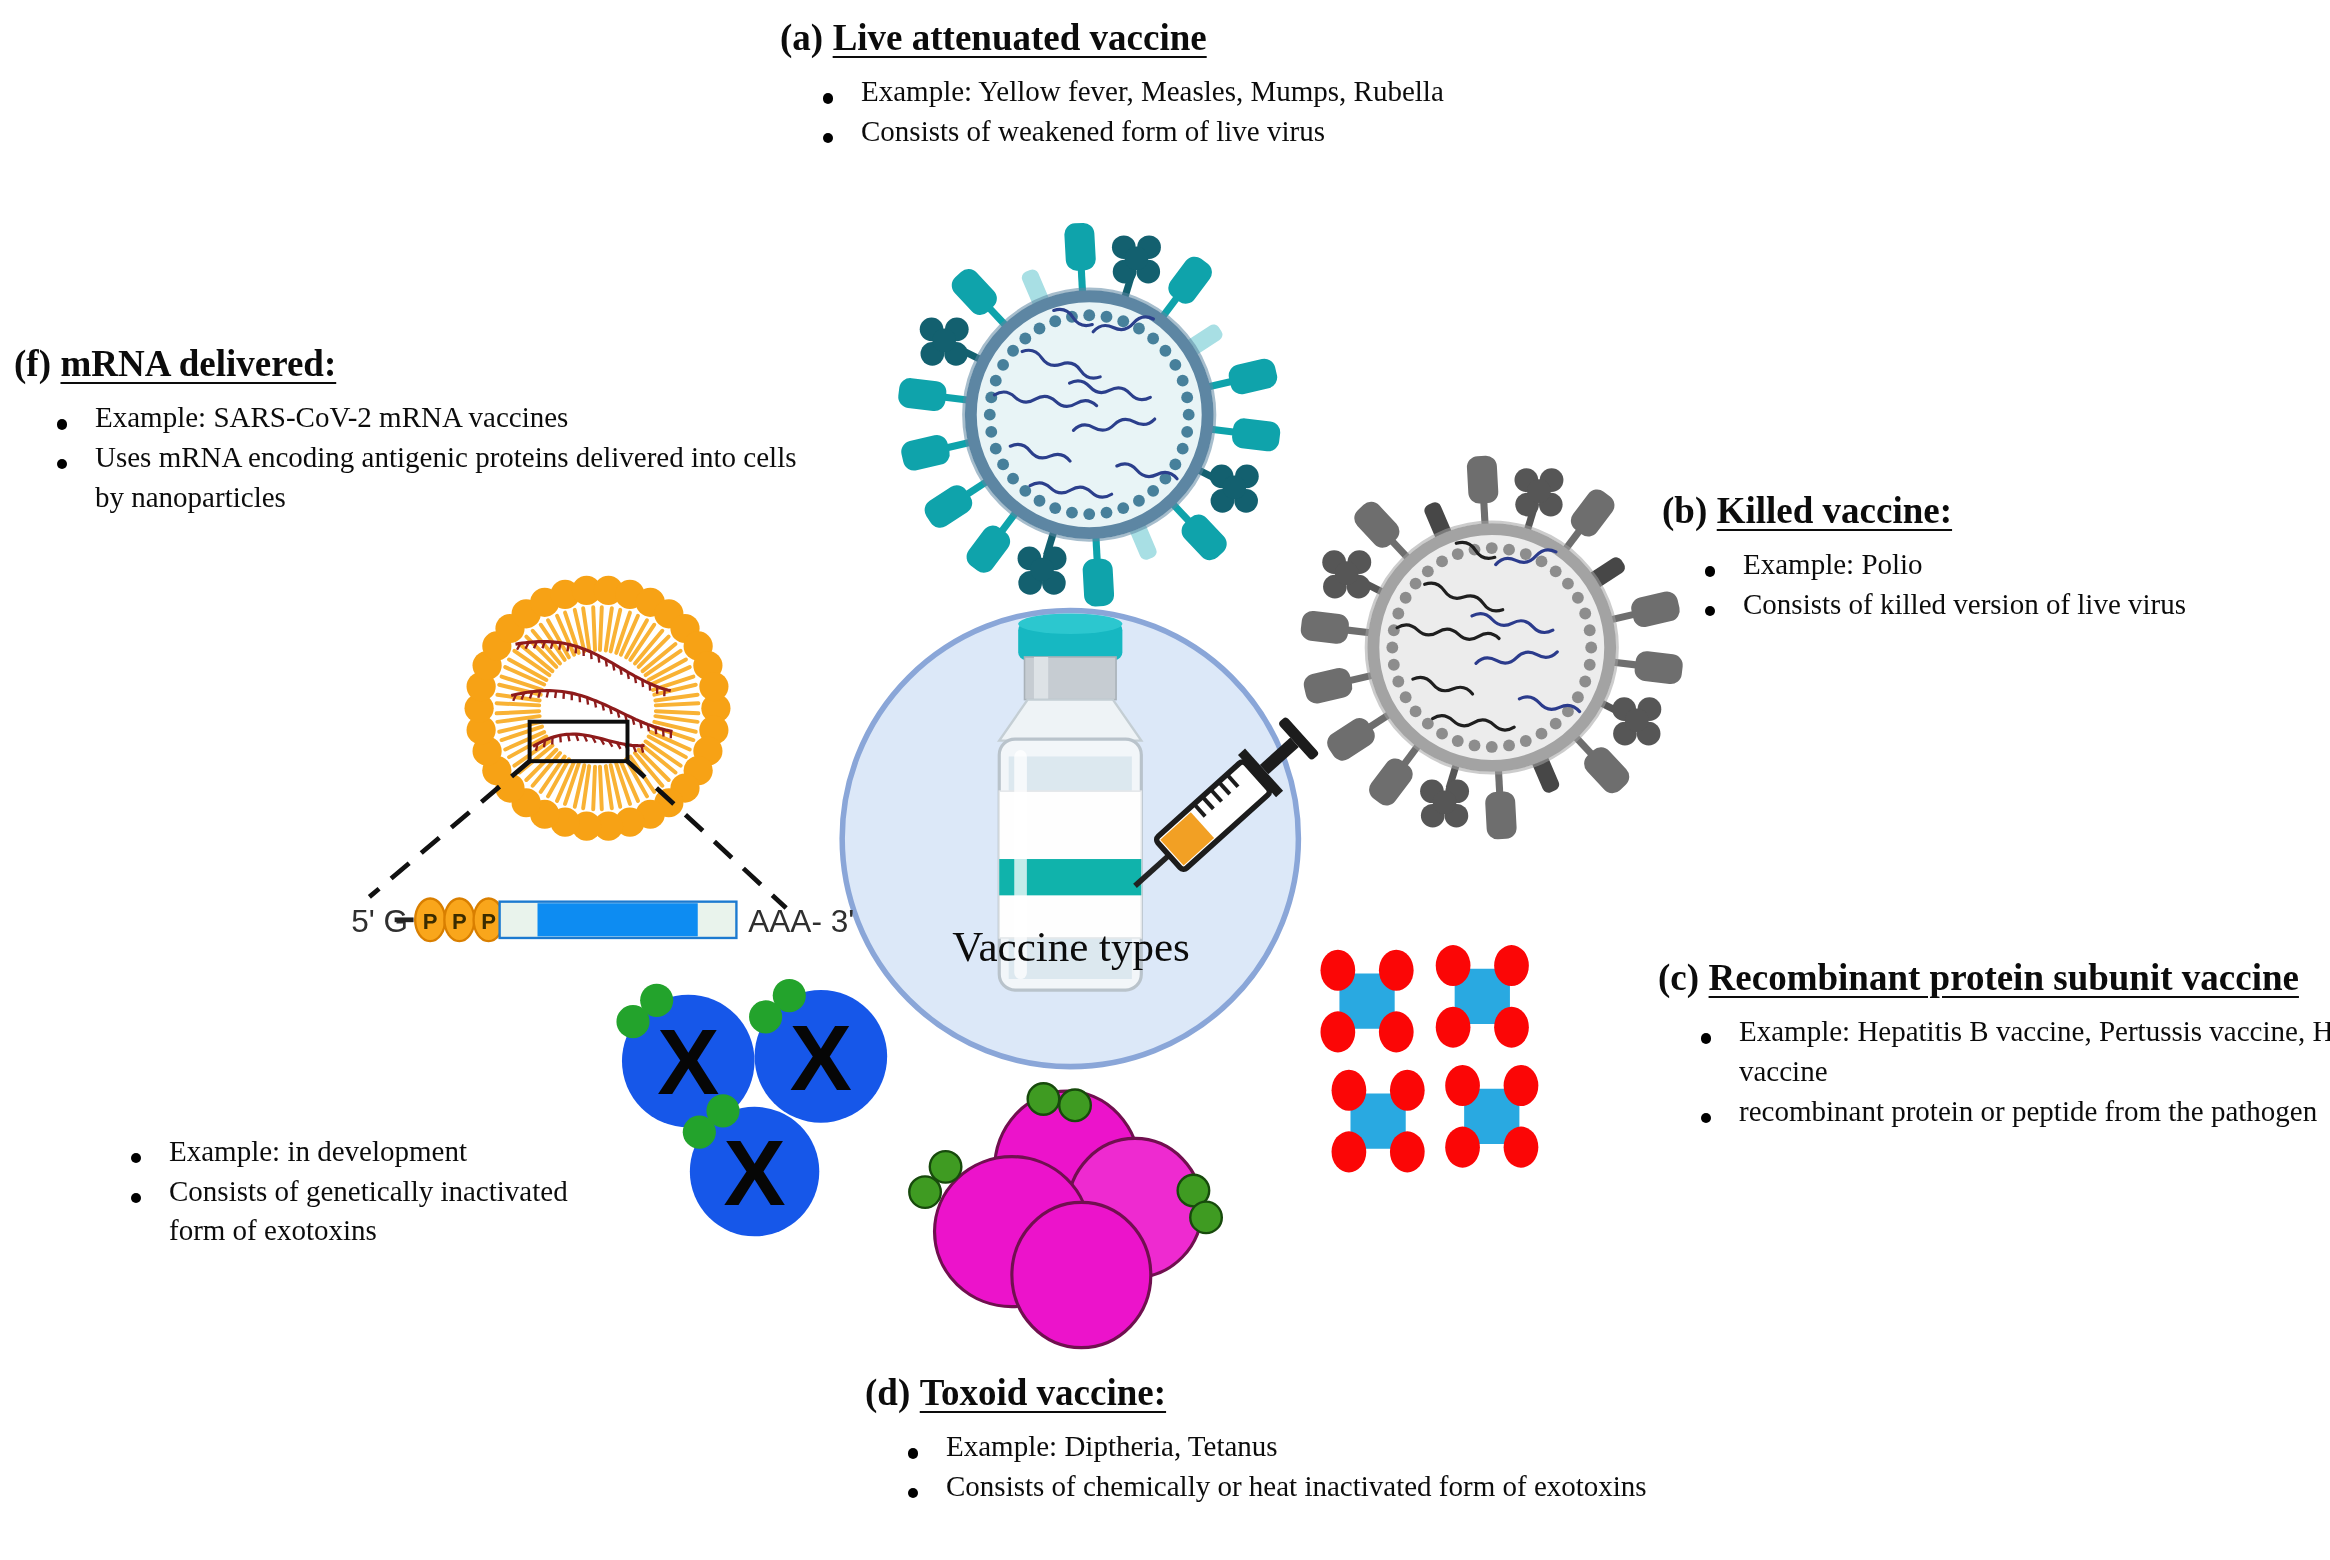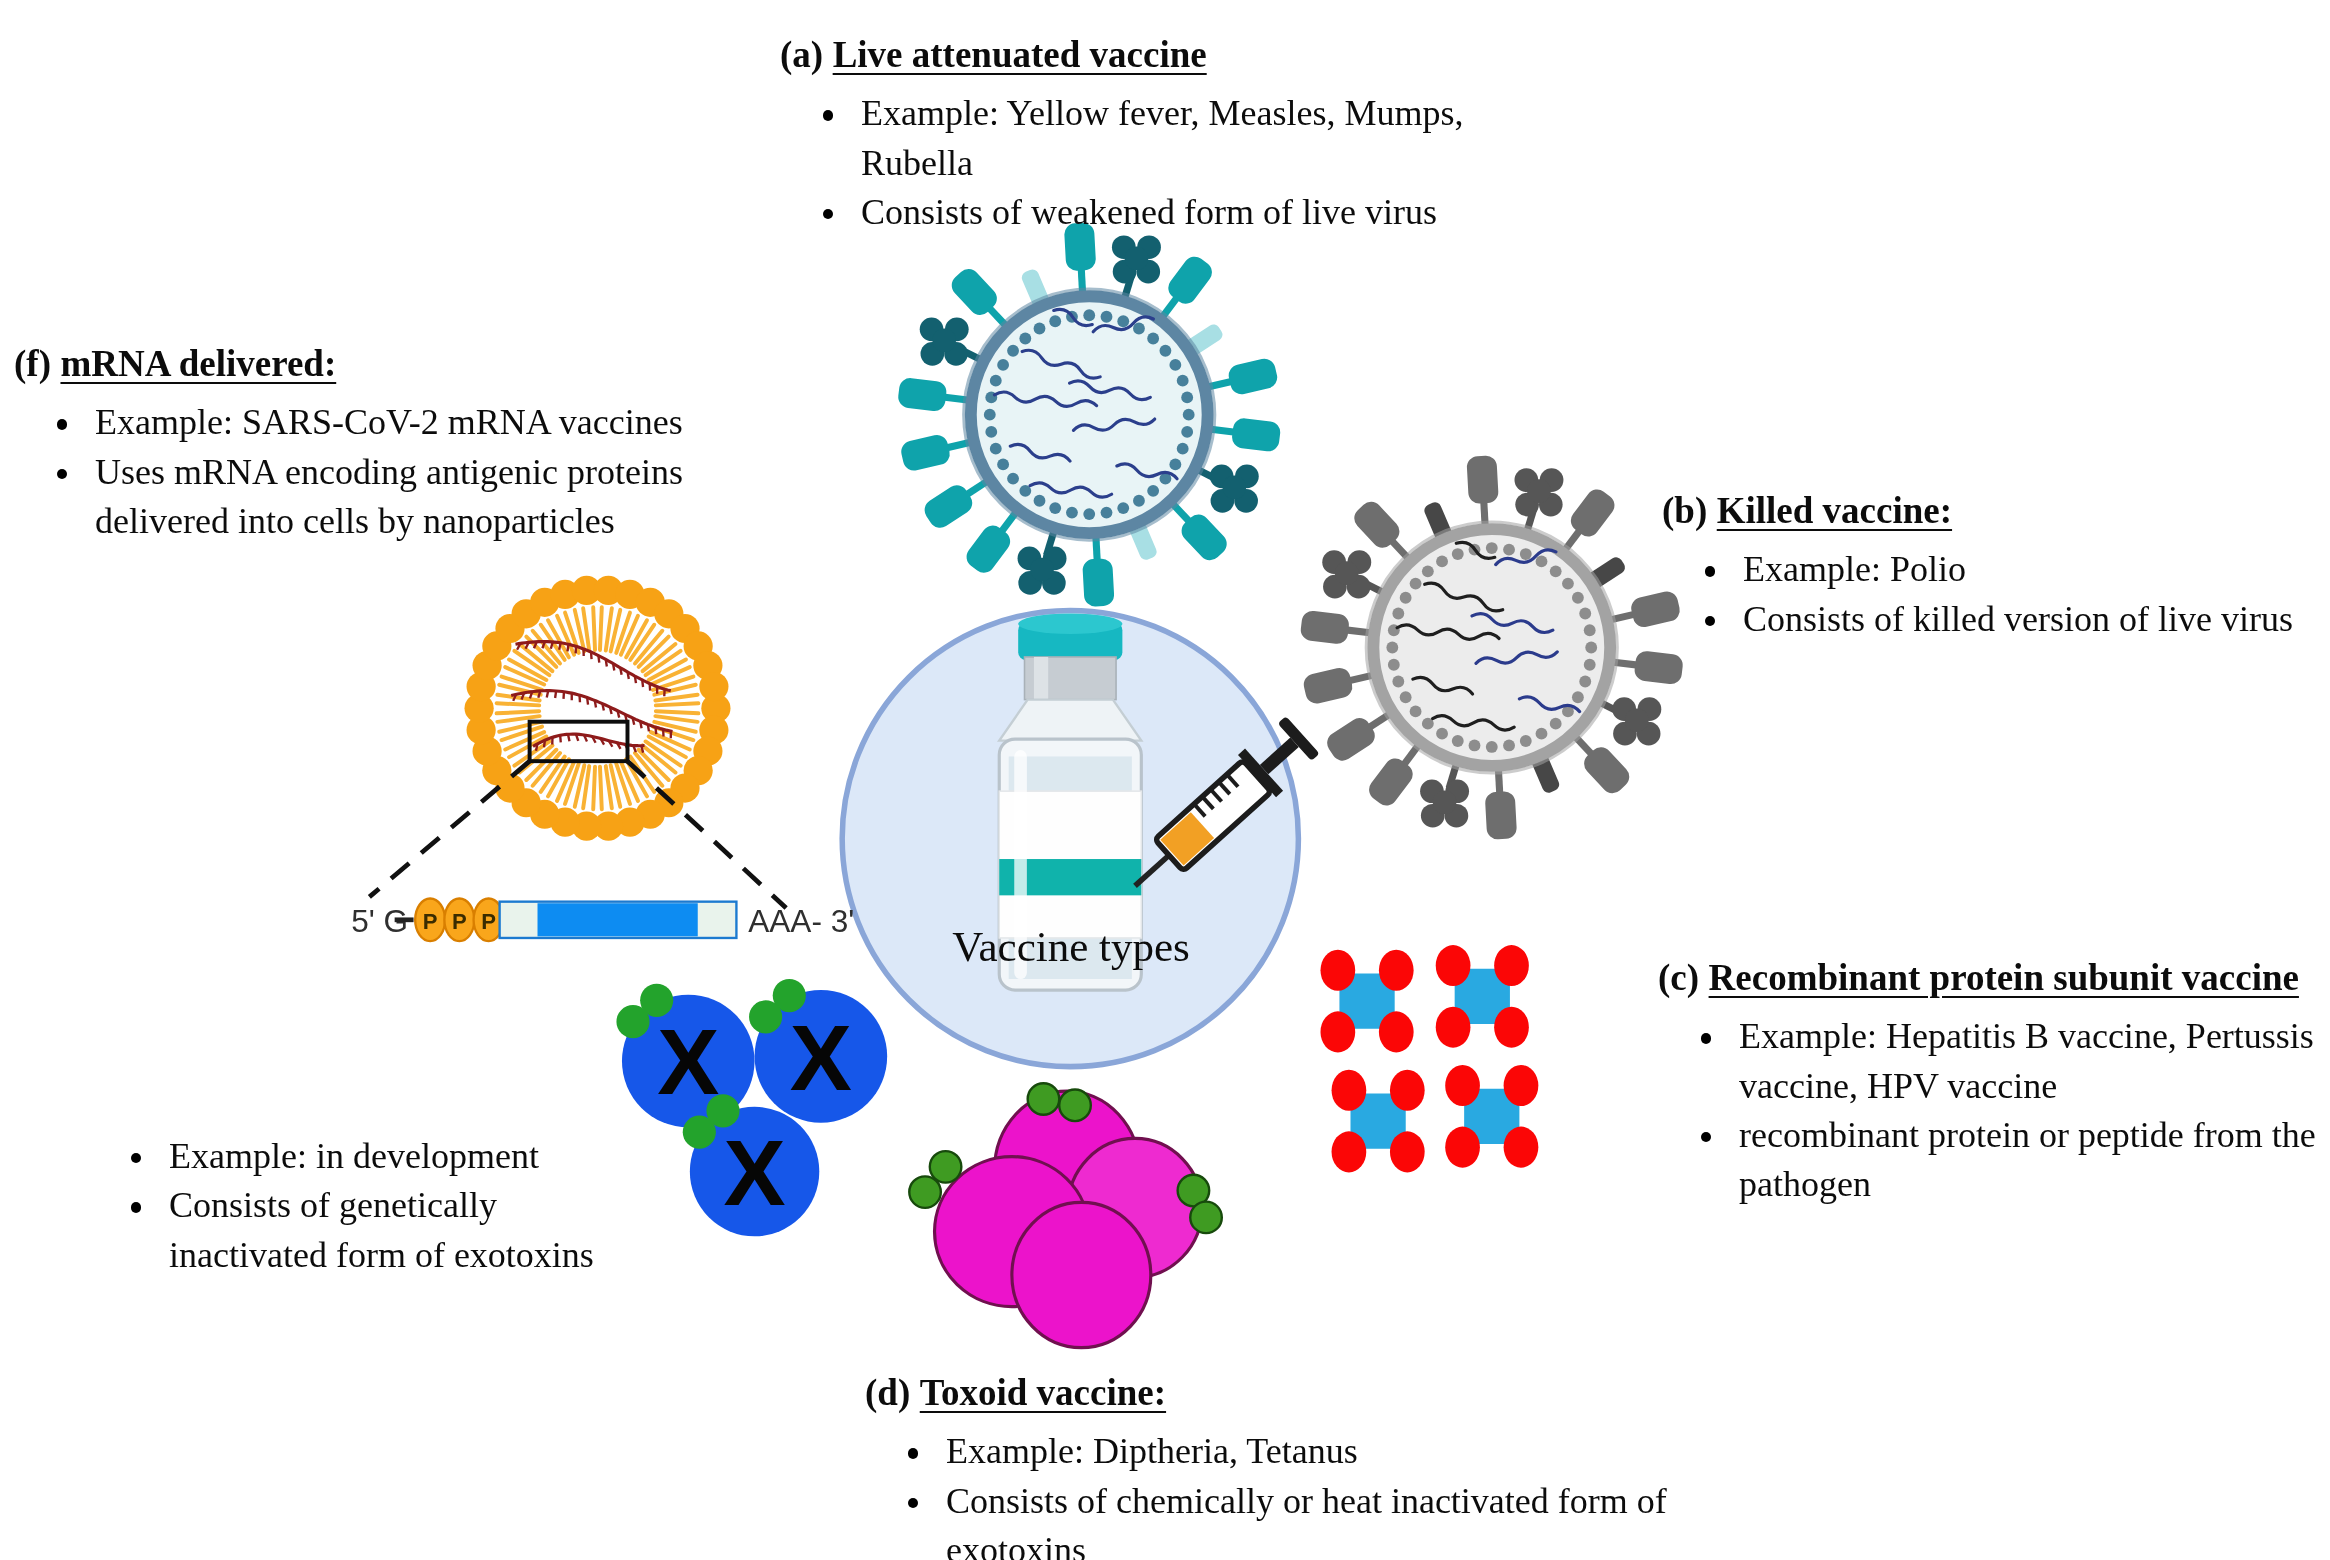--- a/index.html
+++ b/index.html
@@ -3,24 +3,24 @@
 <meta charset="utf-8">
 <style>
   html,body{margin:0;padding:0;background:#fff;}
   .canvas{position:relative;width:2330px;height:1561px;background:#ffffff;
           font-family:"Liberation Serif", serif;color:#0c0c0c;overflow:hidden;}
   #art{position:absolute;left:0;top:0;}
   .tblock{position:absolute;}
   .hdr{font-weight:bold;font-size:37px;line-height:1.25;margin-bottom:11px;white-space:nowrap;}
   .hdr .pfx{margin-right:9.5px;}
   .hdr .u{text-decoration:underline;text-decoration-thickness:2.4px;text-underline-offset:5.5px;}
-  .li{position:relative;padding-left:81px;font-size:36px;line-height:1.37;}
+  .li{position:relative;padding-left:81px;font-size:29px;line-height:1.37;}
   .li::before{content:"";position:absolute;left:43px;top:21px;width:10.3px;height:10.3px;
               border-radius:50%;background:#000;}
-  #block-a{left:780px;top:32px;width:750px;}
+  #block-a{left:780px;top:15px;width:750px;}
   #block-f{left:14px;top:341px;width:789px;}
   #block-b{left:1662px;top:488px;width:660px;}
   #block-c{left:1658px;top:955px;width:745px;}
   #block-d{left:865px;top:1370px;width:805px;}
   #block-e{left:88px;top:1132px;width:537px;}
   #center-title{position:absolute;left:834px;top:922px;width:474px;text-align:center;
                 font-size:43px;font-weight:normal;}
   .svgtext{font-family:"Liberation Sans", sans-serif;}
 </style>
 </head>

